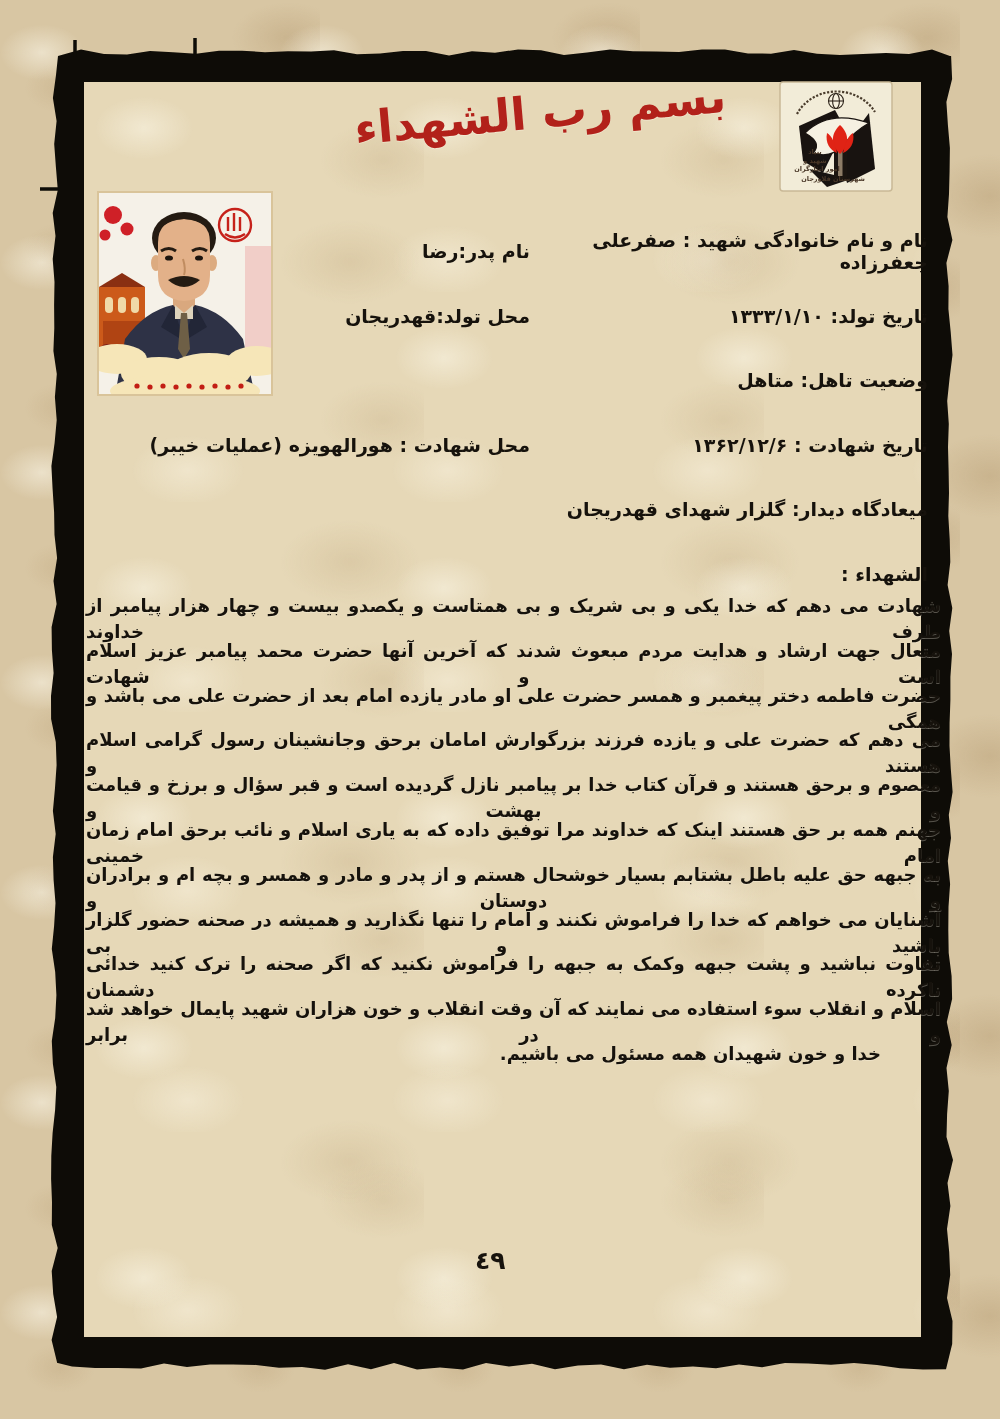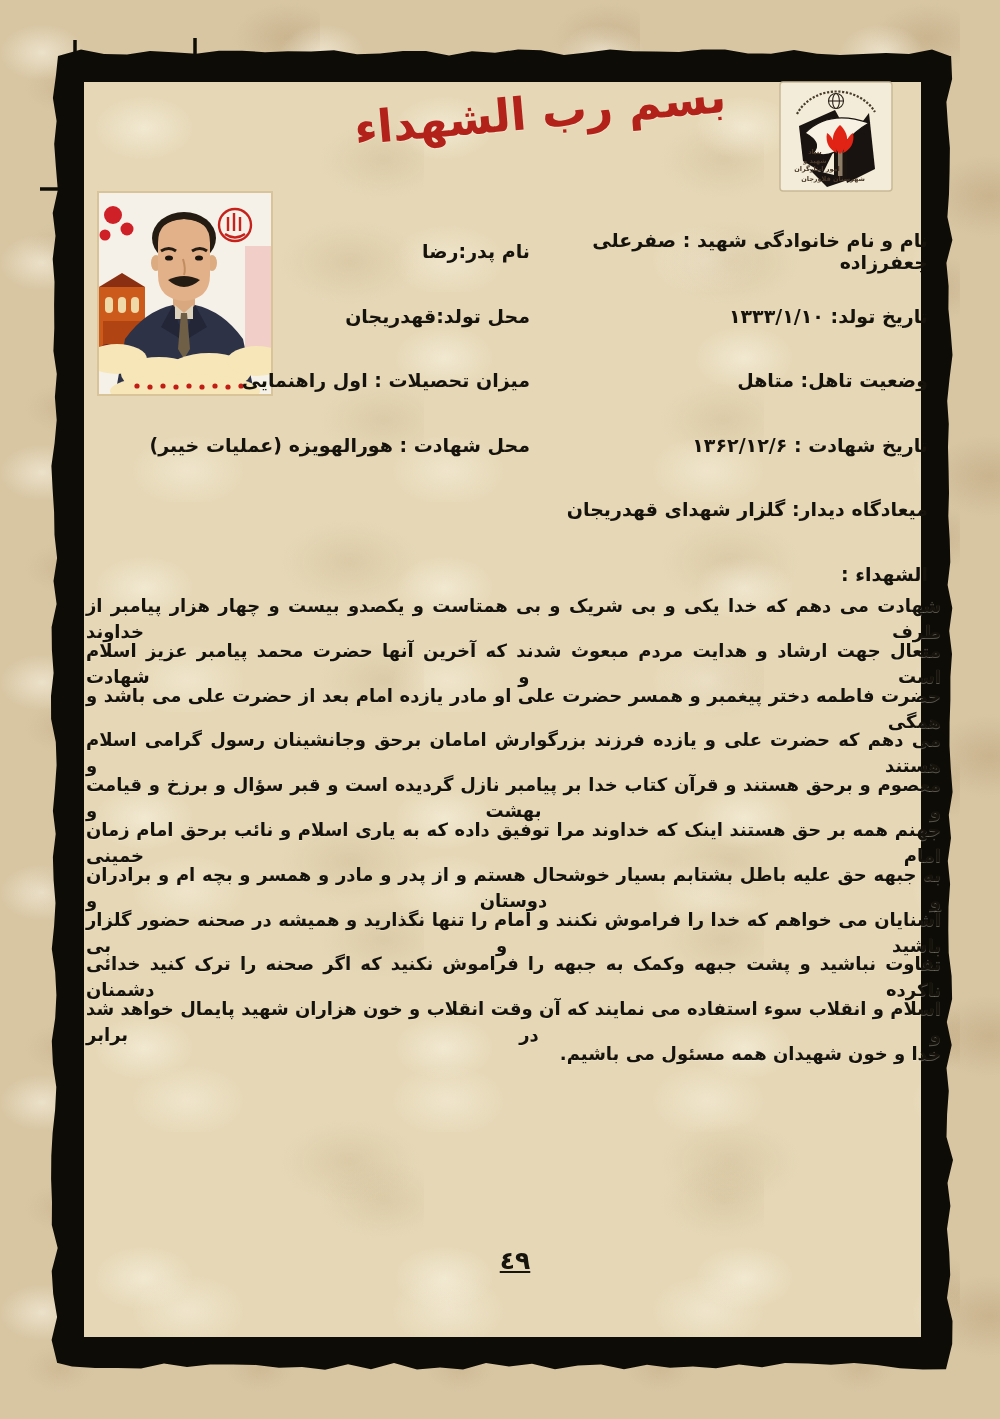--- a/index.html
+++ b/index.html
@@ -49,24 +49,24 @@
   .info-row .single{flex:1 1 auto;}
   .testament{
     position:absolute;left:86px;right:59px;top:593px;z-index:3;direction:rtl;
     color:#16120c;font-weight:bold;font-size:18px;
   }
   .t-line{
     height:44.8px;line-height:26px;
     text-align:justify;text-align-last:justify;
     text-shadow:0 1px 0 rgba(255,250,235,.30);
   }
-  .t-line.last{text-align:right;text-align-last:right;padding-left:0;margin-left:60px;width:auto;direction:rtl;text-align-last:start;}
+  .t-line.last{text-align:right;text-align-last:right;padding-left:0;margin-left:60px;width:auto;direction:rtl;margin-right:60px;text-align-last:start;}
   .pageno{
     position:absolute;left:475px;top:1246px;width:80px;z-index:3;
-    text-align:center;font-size:25px;font-weight:bold;color:#17130d;text-decoration:underline;
+    text-align:left;font-size:25px;font-weight:bold;color:#17130d;
   }
 </style>
 </head>
 <body>
 
 <div class="canvas">
 
   <div class="inner-panel"></div>
 
   <svg class="frame-svg" width="1000" height="1419" viewBox="0 0 1000 1419">
@@ -201,21 +201,20 @@
     <div class="info-row">
       <span class="c1">نام و نام خانوادگی شهید :  صفرعلی جعفرزاده</span>
       <span class="c2">نام پدر:رضا</span>
     </div>
     <div class="info-row">
       <span class="c1">تاریخ تولد: ۱۳۳۳/۱/۱۰</span>
       <span class="c2">محل تولد:قهدریجان</span>
     </div>
     <div class="info-row">
       <span class="c1">وضعیت تاهل: متاهل</span>
-      <span class="c2">میزان تحصیلات :  اول راهنمایی</span>
     </div>
     <div class="info-row">
       <span class="c1">تاریخ شهادت :  ۱۳۶۲/۱۲/۶</span>
       <span class="c2">محل شهادت : هورالهویزه (عملیات خیبر)</span>
     </div>
     <div class="info-row">
       <span class="single">میعادگاه دیدار: گلزار شهدای قهدریجان</span>
     </div>
     <div class="info-row">
       <span class="single">الشهداء :</span>

